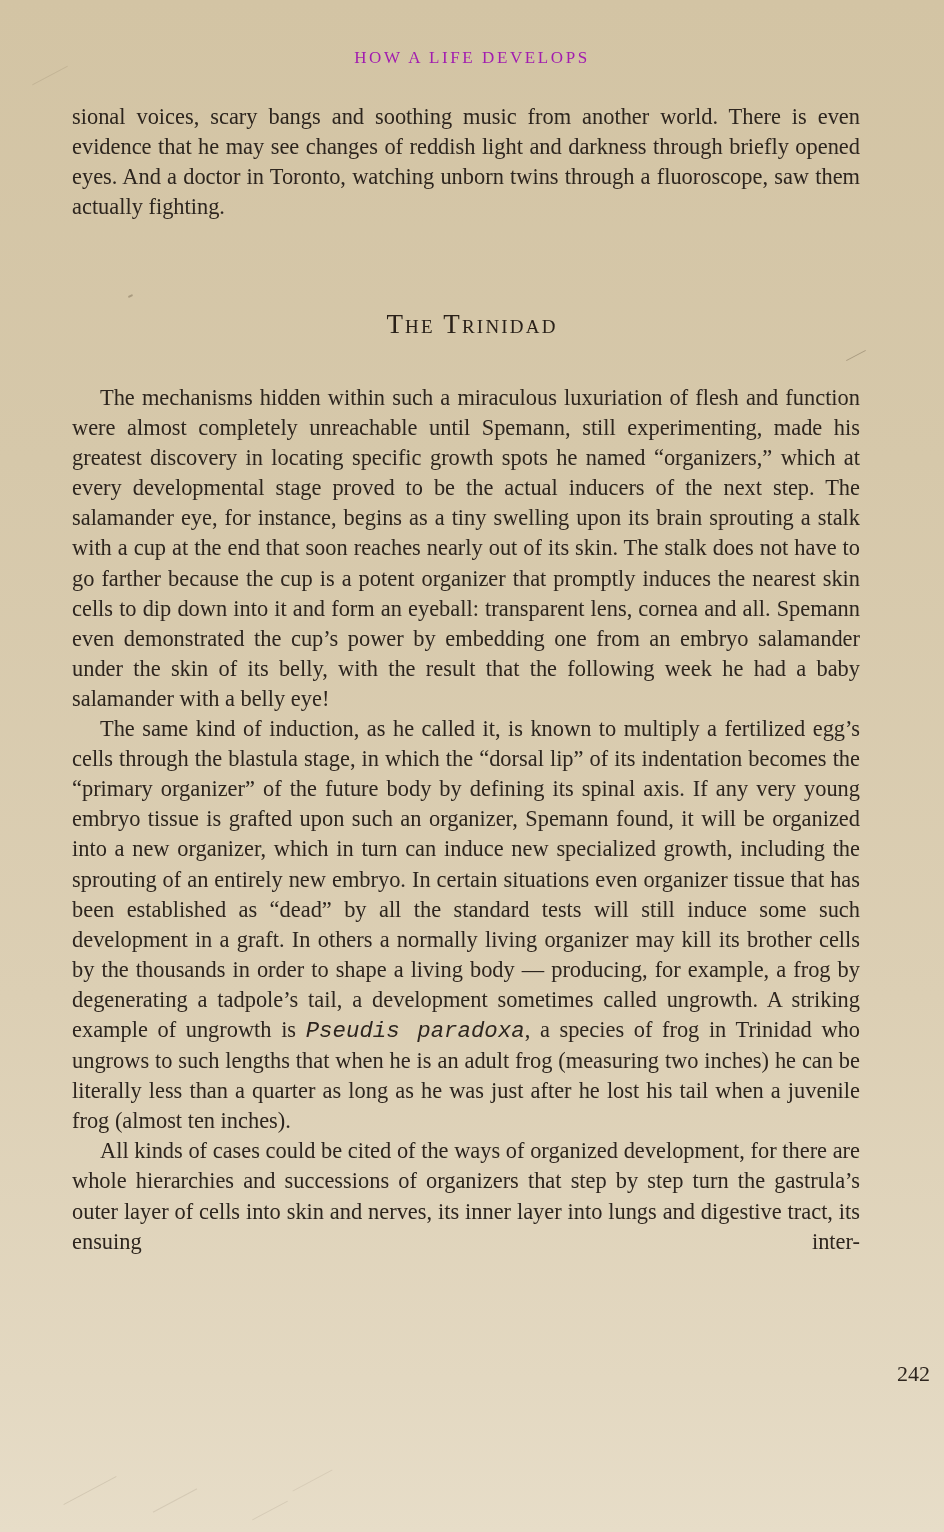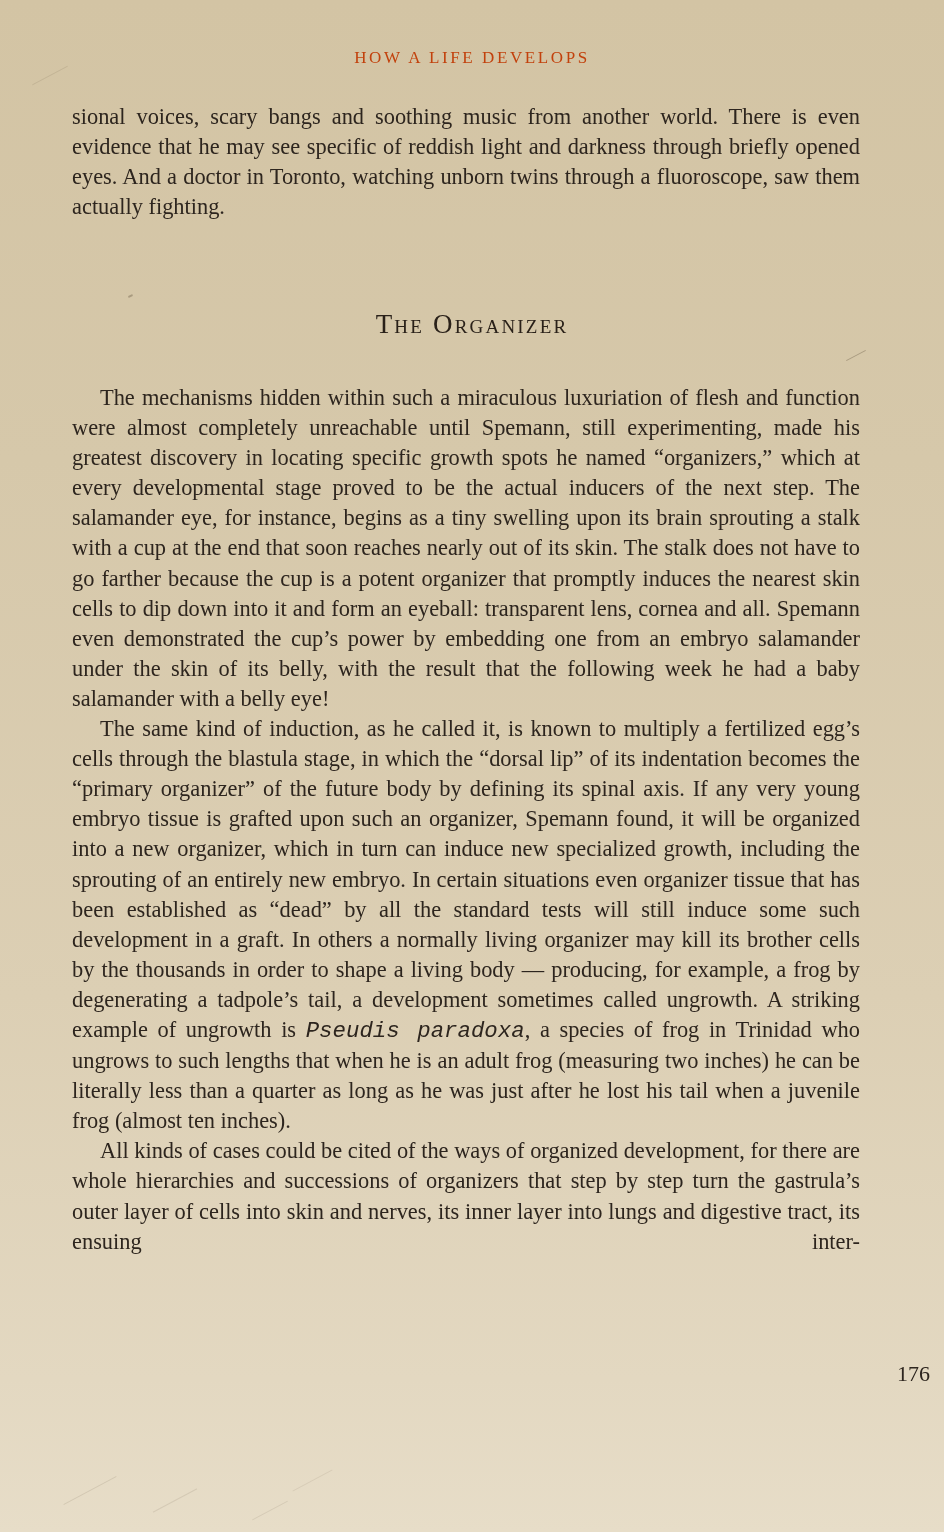--- a/index.html
+++ b/index.html
@@ -23,21 +23,21 @@
       height: 1532px;
     }
     .running-head {
       position: absolute;
       top: 48px;
       left: 0;
       width: 944px;
       text-align: center;
       font-size: 17px;
       letter-spacing: 2.6px;
-      color: #c2410c;
+      color: #a21caf;
     }
     .text-block {
       position: absolute;
       left: 72px;
       width: 788px;
       font-size: 22.4px;
       line-height: 30.1px;
       text-align: justify;
       color: #2d251e;
     }
@@ -90,32 +90,32 @@
     }
   </style>
 </head>
 <body>
 
 <div class="page">
 
   <div class="running-head">HOW A LIFE DEVELOPS</div>
 
   <div class="text-block block-top">
-    <p>sional voices, scary bangs and soothing music from another world. There is even evidence that he may see specific of reddish light and darkness through briefly opened eyes.  And a doctor in Toronto, watching unborn twins through a fluoroscope, saw them actually fighting.</p>
+    <p>sional voices, scary bangs and soothing music from another world. There is even evidence that he may see changes of reddish light and darkness through briefly opened eyes.  And a doctor in Toronto, watching unborn twins through a fluoroscope, saw them actually fighting.</p>
   </div>
 
-  <div class="section-title">The Organizer</div>
+  <div class="section-title">The Trinidad</div>
 
   <div class="text-block block-main">
     <p>The mechanisms hidden within such a miraculous luxuriation of flesh and function were almost completely unreachable until Spemann, still experimenting, made his greatest discovery in locating specific growth spots he named “organizers,” which at every developmental stage proved to be the actual inducers of the next step.  The salamander eye, for instance, begins as a tiny swelling upon its brain sprouting a stalk with a cup at the end that soon reaches nearly out of its skin. The stalk does not have to go farther because the cup is a potent organizer that promptly induces the nearest skin cells to dip down into it and form an eyeball: transparent lens, cornea and all.  Spemann even demonstrated the cup’s power by embedding one from an embryo salamander under the skin of its belly, with the result that the following week he had a baby salamander with a belly eye!</p>
     <p><span>The same kind of induction, as he called it, is known to multiply a fertilized egg’s cells through the blastula stage, in which the “dorsal lip” of its indentation becomes the “primary organizer” of the future body by defining its spinal axis.  If any very young embryo tissue is grafted upon such an organizer, Spemann found, it will be organized into a new organizer, which in turn can induce new specialized growth, including the sprouting of an entirely new embryo.  In certain situations even organizer tissue that has been established as “dead” by all the standard tests will still induce some such development in a graft. In others a normally living organizer may kill its brother cells by the thousands in order to shape a living body — producing, for example, a frog by degenerating a tadpole’s tail, a development sometimes called ungrowth.  A striking example of ungrowth is </span><span class="italic">Pseudis paradoxa</span><span>, a species of frog in Trinidad who ungrows to such lengths that when he is an adult frog (measuring two inches) he can be literally less than a quarter as long as he was just after he lost his tail when a juvenile frog (almost ten inches).</span></p>
     <p class="last-para">All kinds of cases could be cited of the ways of organized development, for there are whole hierarchies and successions of organizers that step by step turn the gastrula’s outer layer of cells into skin and nerves, its inner layer into lungs and digestive tract, its ensuing inter-</p>
   </div>
 
-  <div class="page-number">176</div>
+  <div class="page-number">242</div>
 
   <div class="speck" style="left:128px;top:295px;width:5px;height:2px;"></div>
   <div class="speck" style="left:845px;top:355px;width:22px;height:1px;"></div>
   <div class="speck" style="left:30px;top:75px;width:40px;height:1px;opacity:0.4;"></div>
   <div class="speck" style="left:60px;top:1490px;width:60px;height:1px;opacity:0.4;"></div>
   <div class="speck" style="left:150px;top:1500px;width:50px;height:1px;opacity:0.35;"></div>
   <div class="speck" style="left:250px;top:1510px;width:40px;height:1px;opacity:0.35;"></div>
   <div class="speck" style="left:290px;top:1480px;width:45px;height:1px;opacity:0.3;"></div>
 
 </div>

